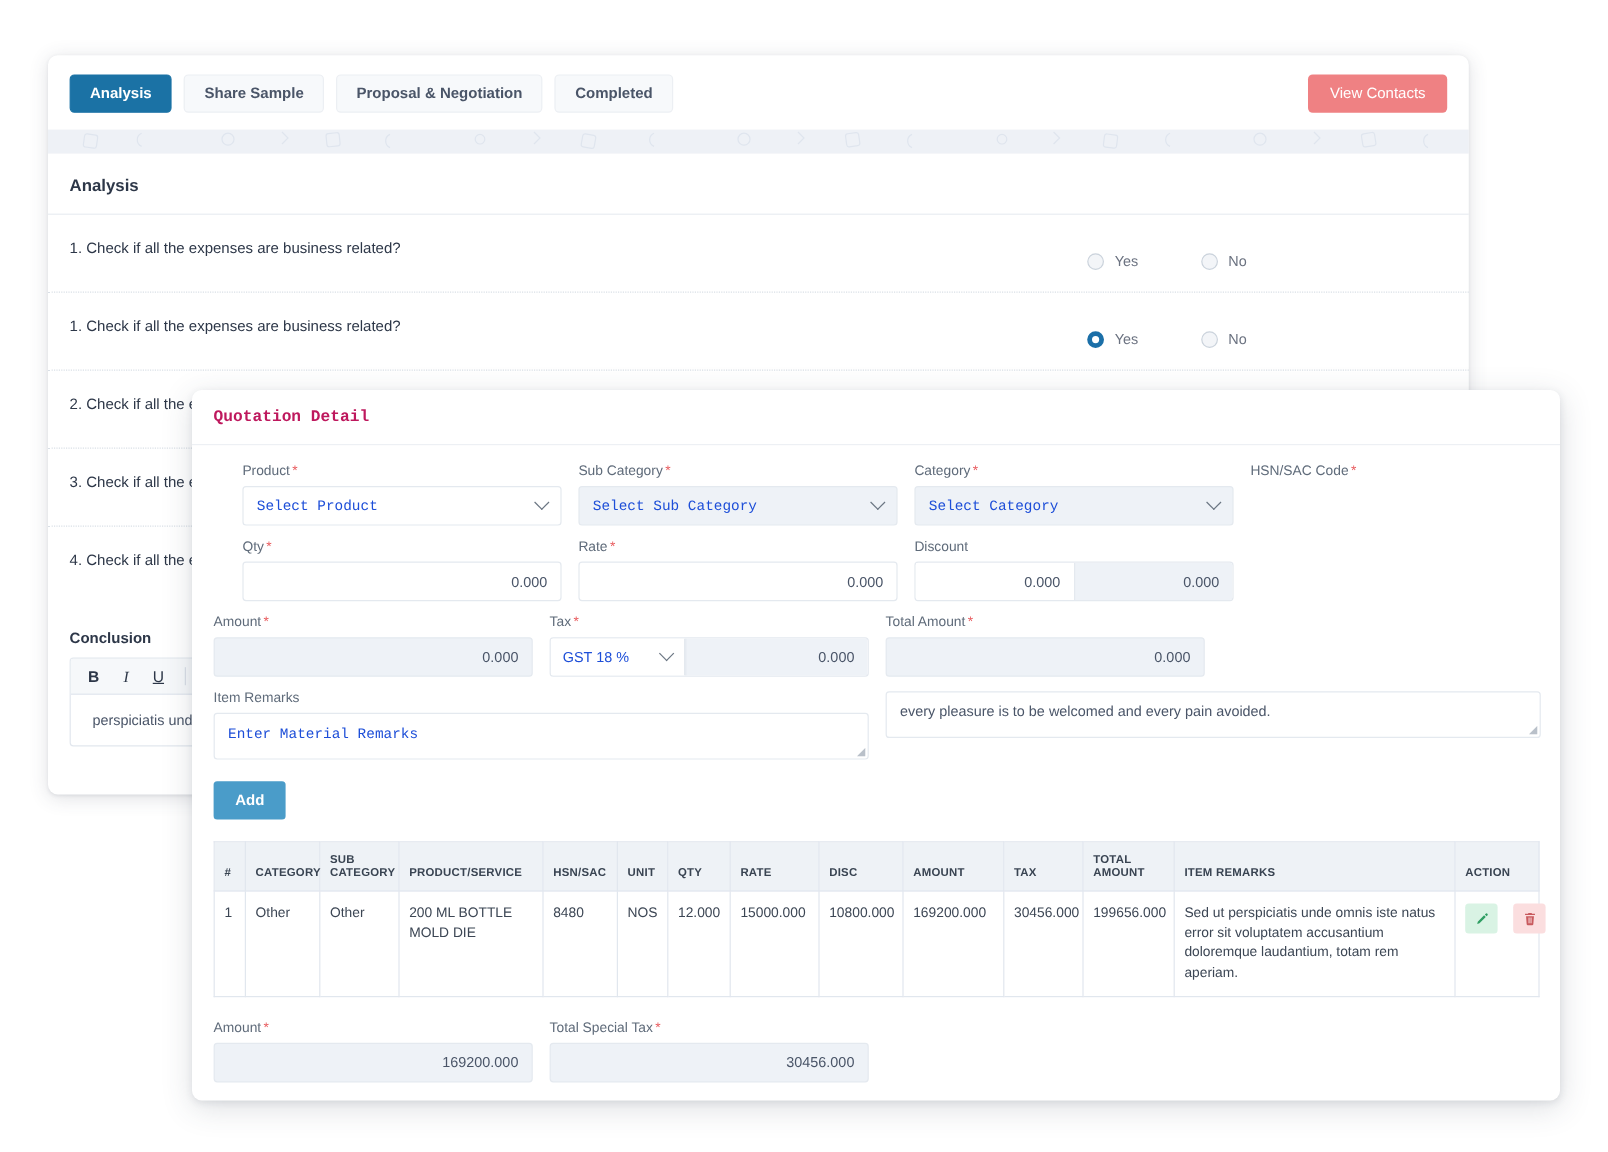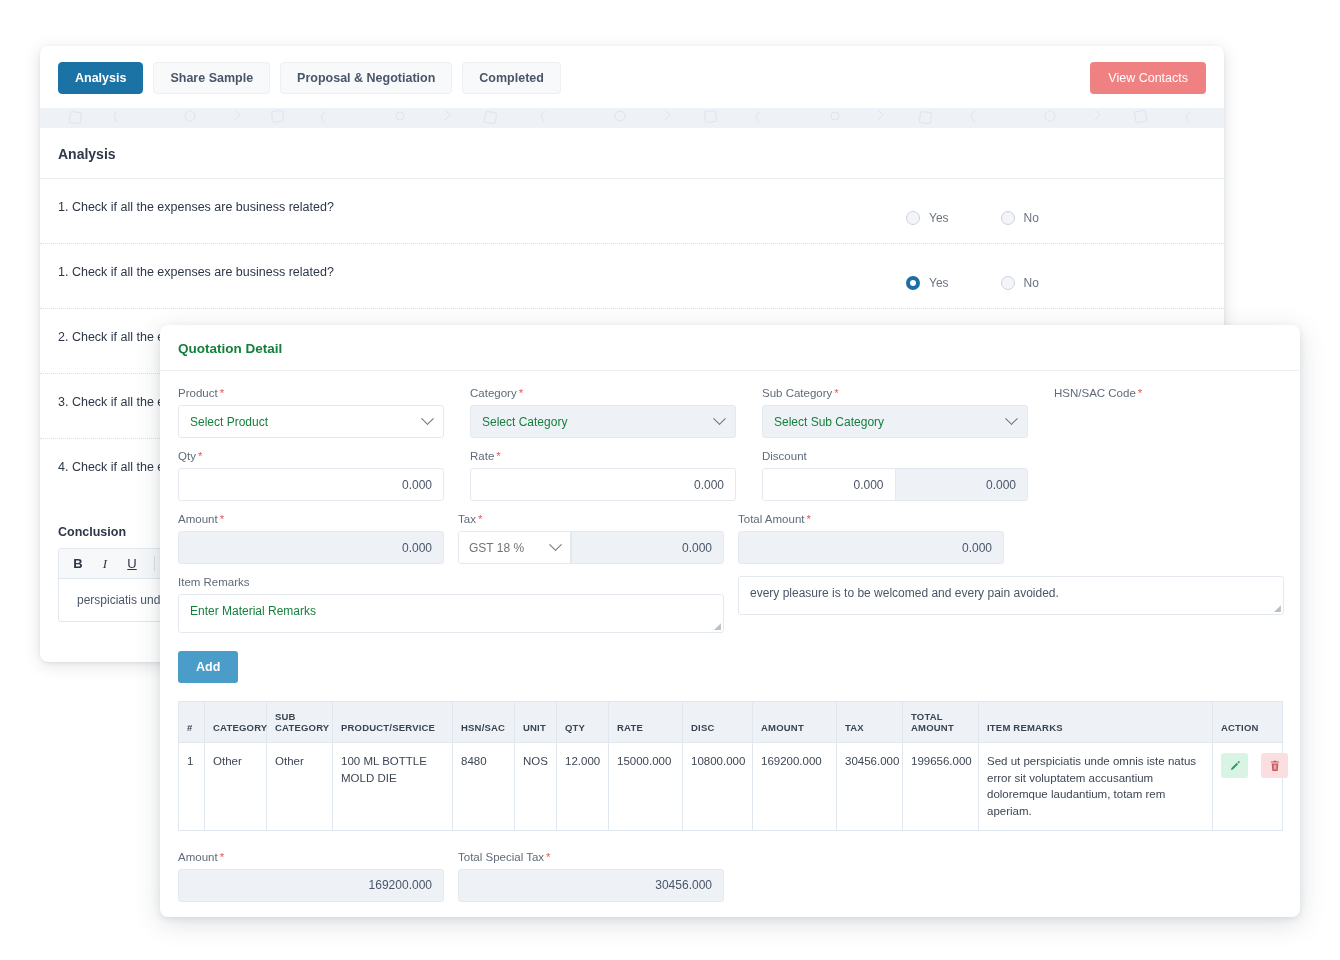--- a/index.html
+++ b/index.html
@@ -100,53 +100,54 @@
   
   .modal {
     position: absolute; left: 160px; top: 325px;
     width: 1140px; height: 592px;
     background: #ffffff; border-radius: 8px;
     box-shadow: 0 6px 26px rgba(55,65,85,0.17), 0 2px 6px rgba(55,65,85,0.10);
     overflow: hidden;
   }
   .modal-header {
     padding: 16px 18px 14px 18px;
-    font-size: 13.5px; font-weight: bold; color: #15803d;
+    font-size: 13.5px; font-weight: bold; color: #be185d;
     border-bottom: 1px solid #edf0f4;
+    font-family: Liberation Mono, monospace;
   }
   .modal-body { padding: 16px 18px 0 18px; }
 
-  .grid4 { display: flex; gap: 26px; margin-bottom: 12px; }
+  .grid4 { display: flex; gap: 14px; margin-bottom: 12px; margin-left: 24px; }
   .grid3 { display: flex; gap: 14px; margin-bottom: 12px; }
   .col { width: 266px; flex: none; }
   .col-w { width: 546px; flex: none; }
 
   .fl { font-size: 11.5px; color: #5f6b7a; margin-bottom: 6px; display: block; }
   .req { color: #e8595c; margin-left: 2px; }
 
   .ctrl {
     height: 33px; border: 1px solid #e4e9ef; border-radius: 3px;
     background: #ffffff; display: flex; align-items: center;
     padding: 0 11px; font-size: 12px; color: #4a5568;
   }
   .ctrl.ro { background: #eef2f7; border-color: #e4e9ef; }
   .ctrl.num { justify-content: flex-end; }
-  .ph { color: #15803d; }
+  .ph { color: #1d4ed8; font-family: Liberation Mono, monospace; }
   .sel { justify-content: space-between; cursor: pointer; }
   .chev { width: 9px; height: 9px; border-right: 1.6px solid #6b7683; border-bottom: 1.6px solid #6b7683; transform: rotate(45deg) translate(-2px,-2px); flex: none; }
 
   .split { display: flex; height: 33px; border: 1px solid #e4e9ef; border-radius: 3px; overflow: hidden; }
   .split > .half {
     flex: 1; display: flex; align-items: center; justify-content: flex-end;
     padding: 0 11px; font-size: 12px; color: #4a5568; background: #ffffff;
   }
   .split > .half.ro { background: #eef2f7; border-left: 1px solid #e4e9ef; }
   .split > .selhalf {
     width: 112px; flex: none; display: flex; align-items: center; justify-content: space-between;
-    padding: 0 10px; font-size: 12px; color: #737373; background: #ffffff;
+    padding: 0 10px; font-size: 12px; color: #1d4ed8; background: #ffffff;
     border-right: 1px solid #e4e9ef; cursor: pointer;
   }
 
   .ta {
     border: 1px solid #e4e9ef; border-radius: 3px; background: #ffffff;
     height: 39px; padding: 9px 11px; font-size: 12px; color: #4a5568;
     position: relative;
   }
   .ta .grip { position: absolute; right: 2px; bottom: 1px; font-size: 9px; color: #b9c0c9; }
 
@@ -330,30 +331,30 @@
       
       <div class="grid4">
         <div class="col">
           <span class="fl"><span>Product</span><span class="req">*</span></span>
           <div class="ctrl sel">
             <span class="ph">Select Product</span>
             <span class="chev"></span>
           </div>
         </div>
         <div class="col">
+          <span class="fl"><span>Sub Category</span><span class="req">*</span></span>
+          <div class="ctrl ro sel">
+            <span class="ph">Select Sub Category</span>
+            <span class="chev"></span>
+          </div>
+        </div>
+        <div class="col">
           <span class="fl"><span>Category</span><span class="req">*</span></span>
           <div class="ctrl ro sel">
             <span class="ph">Select Category</span>
-            <span class="chev"></span>
-          </div>
-        </div>
-        <div class="col">
-          <span class="fl"><span>Sub Category</span><span class="req">*</span></span>
-          <div class="ctrl ro sel">
-            <span class="ph">Select Sub Category</span>
             <span class="chev"></span>
           </div>
         </div>
         <div class="col">
           <span class="fl"><span>HSN/SAC Code</span><span class="req">*</span></span>
         </div>
       </div>
 
       
       <div class="grid4">
@@ -449,21 +450,21 @@
             <th>TOTAL AMOUNT</th>
             <th>ITEM REMARKS</th>
             <th>ACTION</th>
           </tr>
         </thead>
         <tbody>
           <tr>
             <td>1</td>
             <td>Other</td>
             <td>Other</td>
-            <td>100 ML BOTTLE MOLD DIE</td>
+            <td>200 ML BOTTLE MOLD DIE</td>
             <td>8480</td>
             <td>NOS</td>
             <td>12.000</td>
             <td>15000.000</td>
             <td>10800.000</td>
             <td>169200.000</td>
             <td>30456.000</td>
             <td>199656.000</td>
             <td>Sed ut perspiciatis unde omnis iste natus error sit voluptatem accusantium doloremque laudantium, totam rem aperiam.</td>
             <td class="actions">

